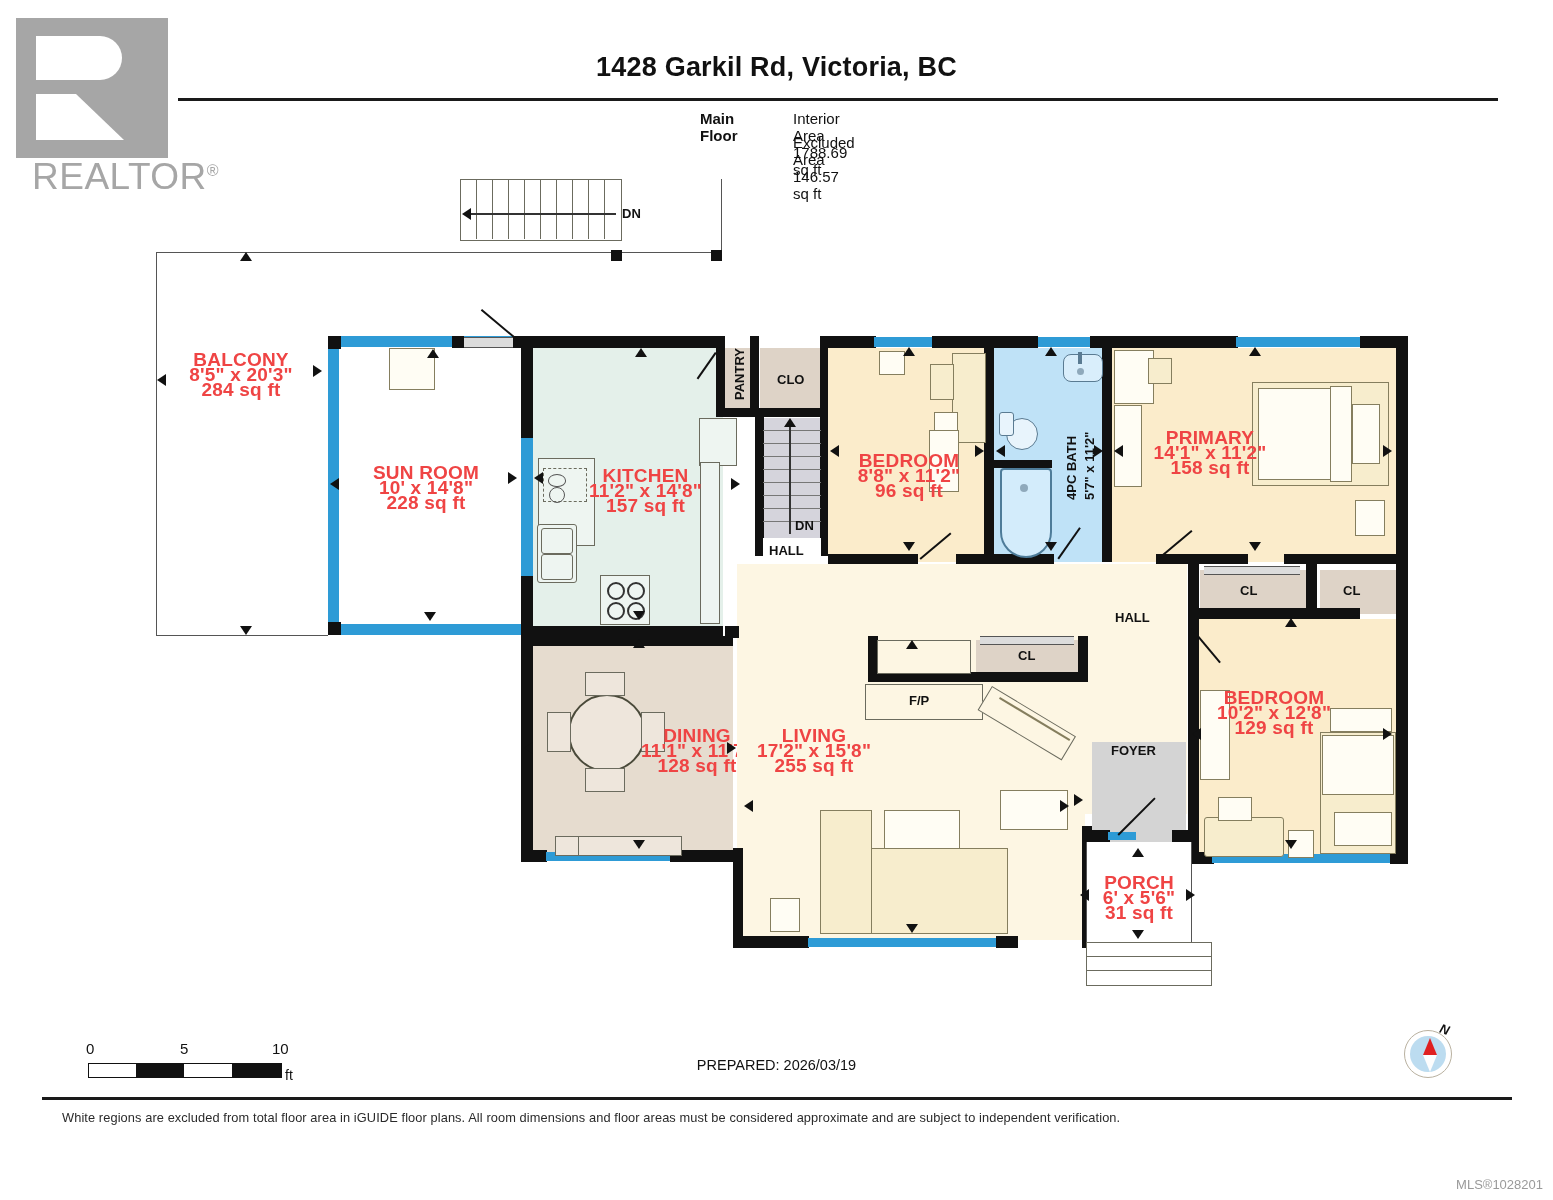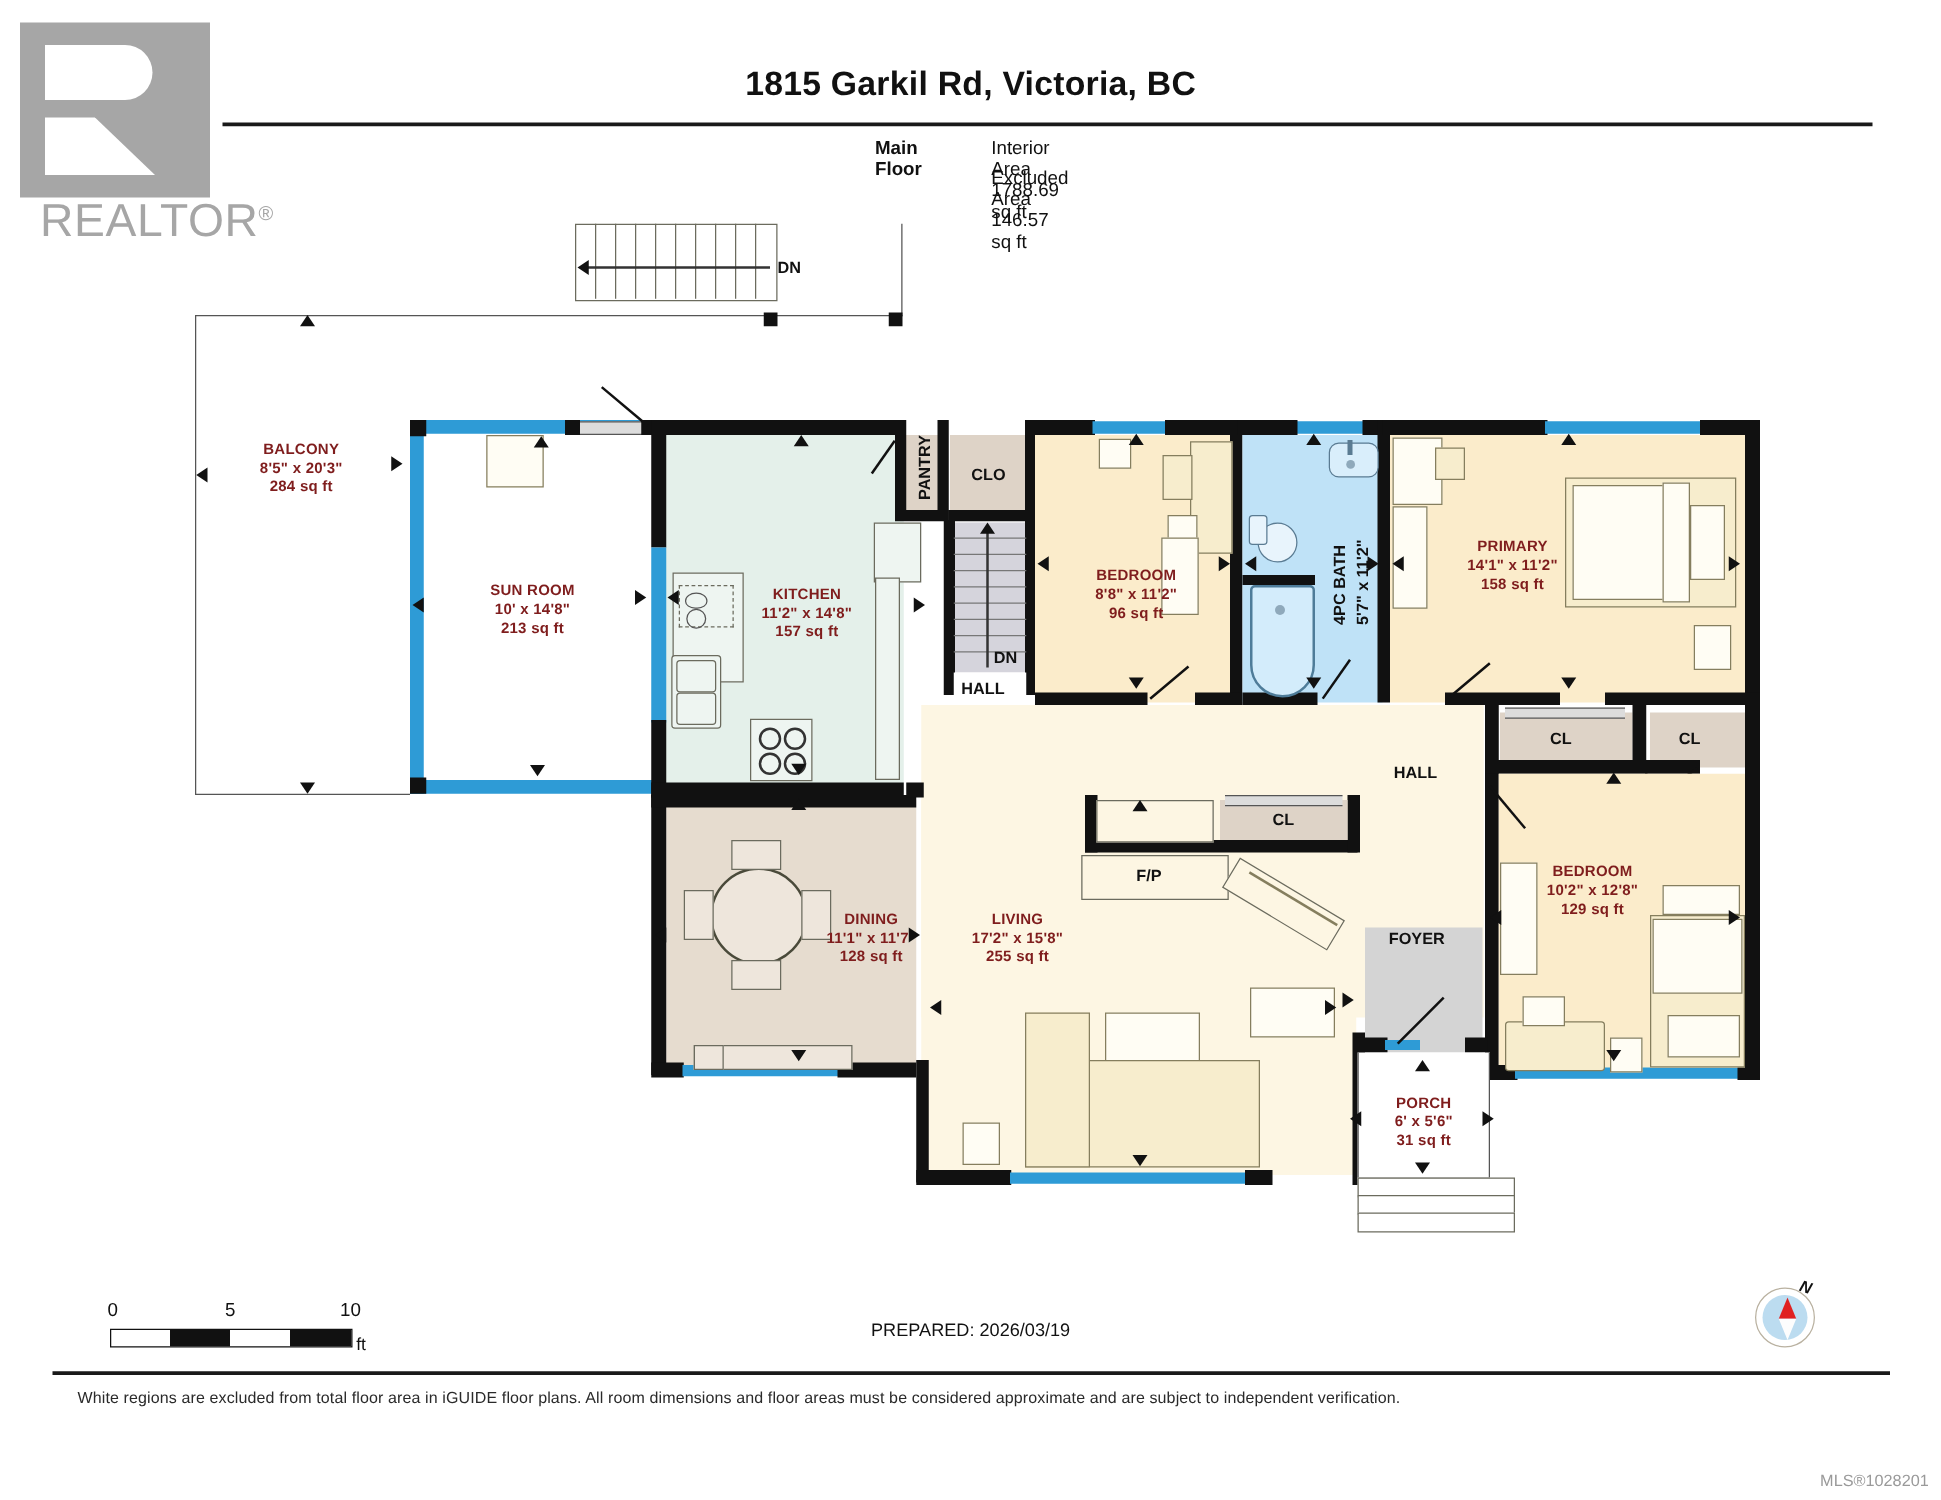--- a/index.html
+++ b/index.html
@@ -31,22 +31,22 @@
   
   #plan{position:absolute;left:0;top:0;width:1510px;height:1010px;}
 
   .w{position:absolute;background:#111;}                 
   .win{position:absolute;background:#2e9bd6;}            
   .winl{position:absolute;background:#dcdcdc;border-top:1px solid #555;border-bottom:1px solid #555;}
   .room{position:absolute;}
   .thin{position:absolute;border:1px solid #6b6b5e;background:transparent;}
   .furn{position:absolute;border:1.3px solid #857e5e;background:#f7edcd;}
   .furnw{position:absolute;border:1.3px solid #857e5e;background:#fffdf4;}
-  .lbl{position:absolute;text-align:center;font-size:12px;line-height:15px;
-       font-weight:bold;letter-spacing:.2px;color:#7f1d1d;white-space:nowrap;}
+  .lbl{position:absolute;text-align:center;font-size:19px;line-height:15px;
+       font-weight:bold;letter-spacing:.2px;color:#ef4444;white-space:nowrap;}
   .lbl .dim{font-weight:bold;}
   .lblsm{position:absolute;font-size:13px;font-weight:bold;color:#111;white-space:nowrap;}
   .vlbl{position:absolute;font-size:13px;font-weight:bold;white-space:nowrap;
         transform:rotate(-90deg);transform-origin:left top;}
   .arrU,.arrD,.arrL,.arrR{position:absolute;width:0;height:0;}
   .arrU{border-left:6px solid transparent;border-right:6px solid transparent;border-bottom:9px solid #111;}
   .arrD{border-left:6px solid transparent;border-right:6px solid transparent;border-top:9px solid #111;}
   .arrL{border-top:6px solid transparent;border-bottom:6px solid transparent;border-right:9px solid #111;}
   .arrR{border-top:6px solid transparent;border-bottom:6px solid transparent;border-left:9px solid #111;}
   .dlin{position:absolute;background:#111;height:1.5px;transform-origin:left center;}
@@ -78,21 +78,21 @@
 
 <div id="logo">
   <div class="sq"></div>
   <div class="bar1"></div>
   <div class="bar2"></div>
   <div class="bar3"></div>
   <div class="gap"></div>
   <div class="word"><span>REALTOR</span><span class="reg">®</span></div>
 </div>
 
-<div id="title">1815 Garkil Rd, Victoria, BC</div>
+<div id="title">1428 Garkil Rd, Victoria, BC</div>
 <div id="rule"></div>
 <div id="areaBlock">
   <div class="fl">Main Floor</div>
   <div class="a1">Interior Area 1788.69 sq ft</div>
   <div class="a2">Excluded Area 146.57 sq ft</div>
 </div>
 
 <div id="plan">
 
   <div class="thin" style="left:460px;top:179px;width:160px;height:60px;background:#fff;"></div>
@@ -135,21 +135,21 @@
   <div class="w" style="left:328px;top:622px;width:13px;height:13px;"></div>
   <div class="furnw" style="left:389px;top:348px;width:44px;height:40px;"></div>
   <div class="winl" style="left:462px;top:337px;width:52px;height:9px;"></div>
   <div class="w" style="left:452px;top:336px;width:12px;height:12px;"></div>
   <div class="w" style="left:513px;top:336px;width:12px;height:12px;"></div>
   <div class="dlin" style="left:518px;top:340px;width:48px;transform:rotate(-140deg);"></div>
 
   <div class="lbl" style="left:366px;top:465px;width:120px;">
     <div>SUN ROOM</div>
     <div class="dim">10' x 14'8"</div>
-    <div>213 sq ft</div>
+    <div>228 sq ft</div>
   </div>
   <div class="arrL" style="left:330px;top:478px;"></div>
   <div class="arrR" style="left:508px;top:472px;"></div>
   <div class="arrU" style="left:427px;top:349px;"></div>
   <div class="arrD" style="left:424px;top:612px;"></div>
 
   <div class="room" style="left:527px;top:337px;width:196px;height:298px;background:#e4f0ea;"></div>
   <div class="w" style="left:521px;top:336px;width:12px;height:102px;"></div>
   <div class="win" style="left:521px;top:438px;width:12px;height:140px;"></div>
   <div class="w" style="left:521px;top:576px;width:12px;height:62px;"></div>

